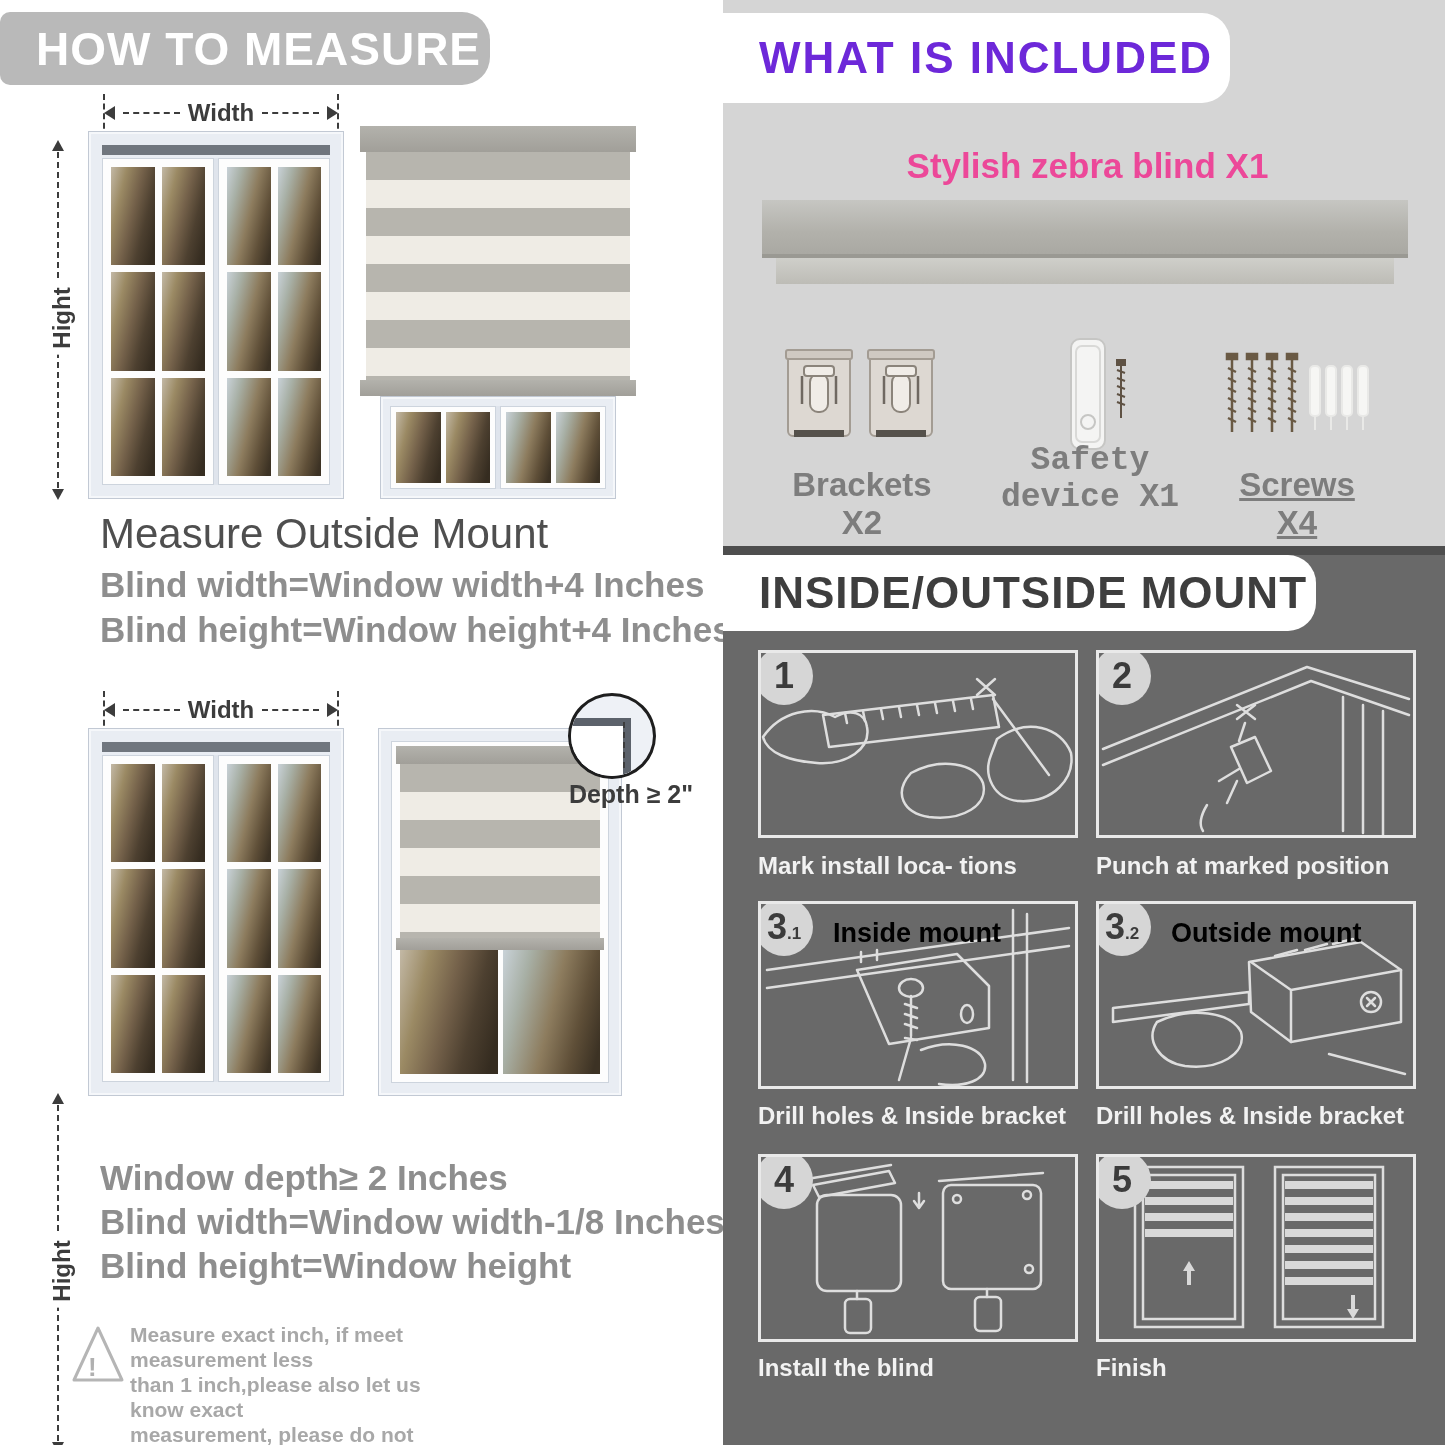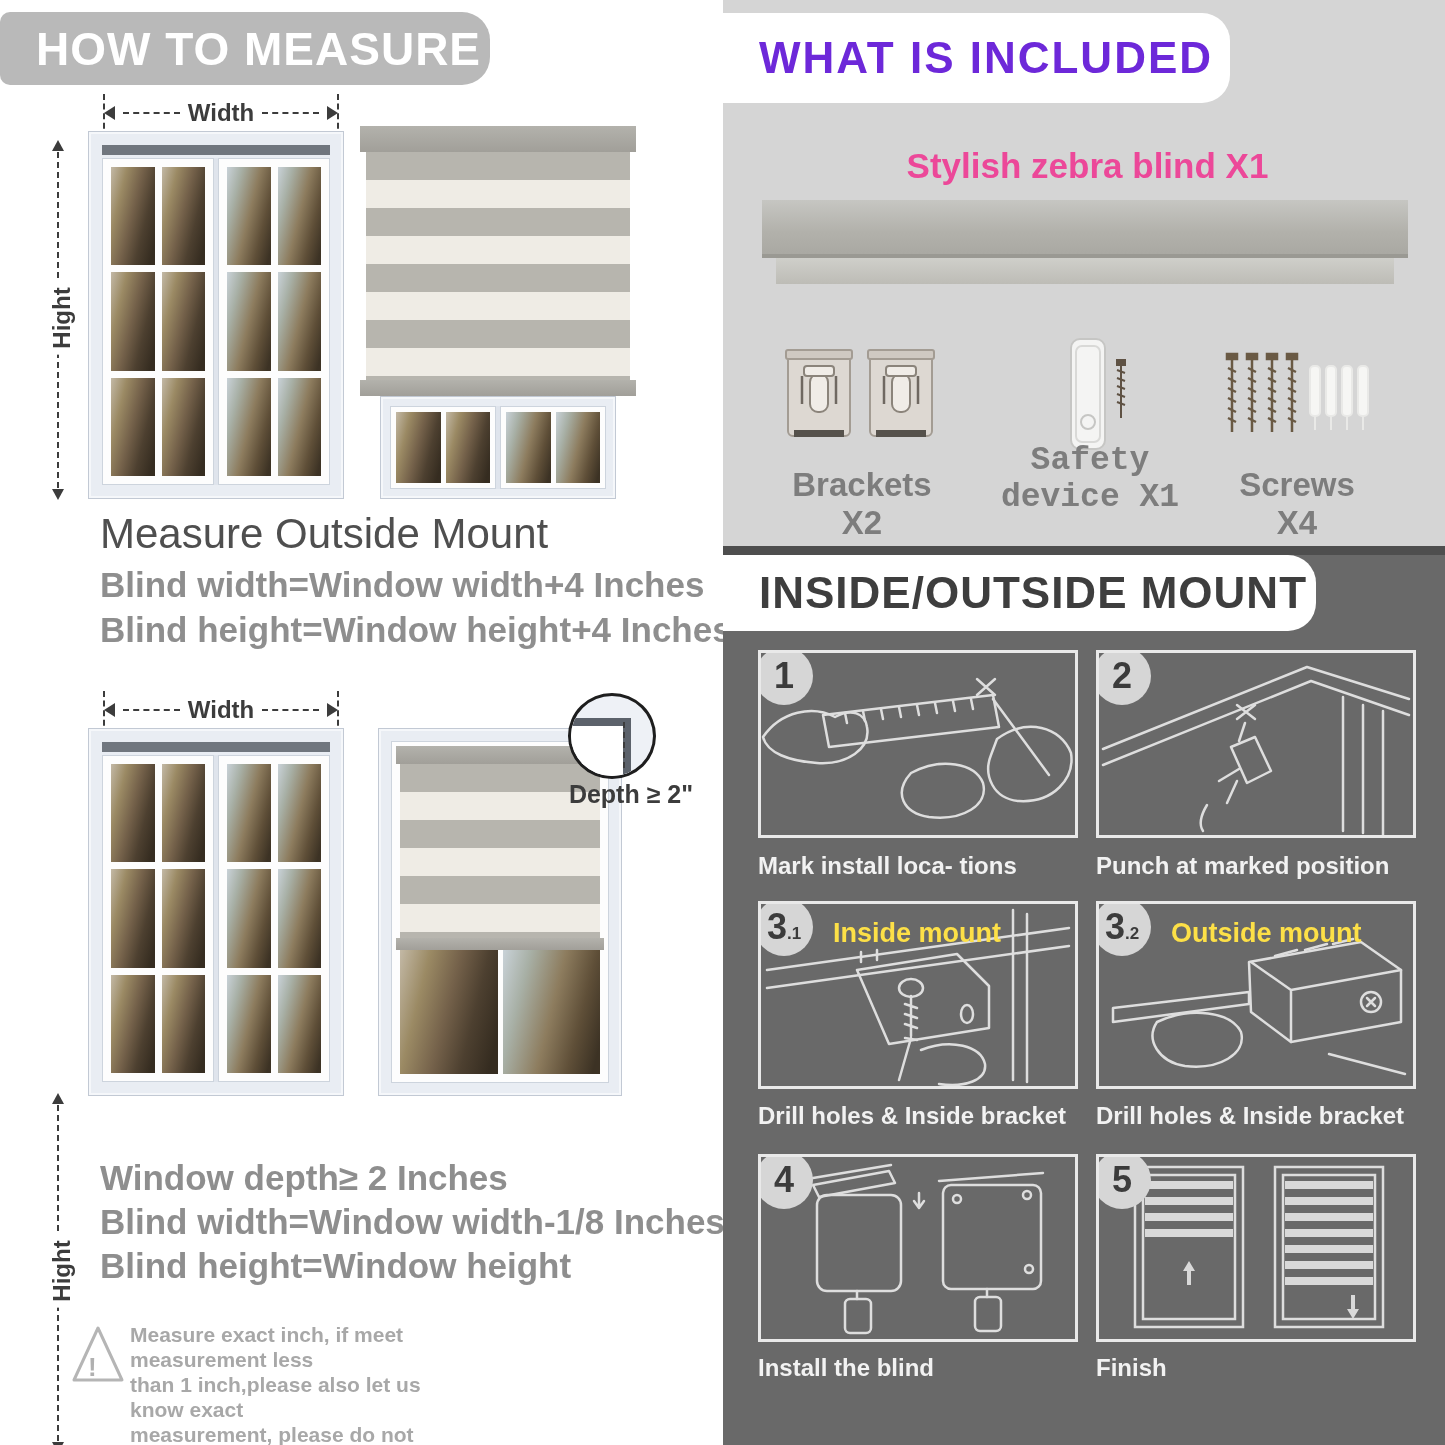--- a/index.html
+++ b/index.html
@@ -60,21 +60,21 @@
   .item-label { font-size:33px; font-weight:bold; color:#7d7d7d; text-align:center; }
 
   .dark-sec { left:723px; top:546px; width:722px; height:899px; background:#696969; }
   .dark-strip { left:723px; top:546px; width:722px; height:9px; background:#4e4e4e; }
   .hdr-mount { left:723px; top:555px; width:593px; height:76px; font-size:44px; color:#3e3e3e; letter-spacing:1px; }
 
   .panel { position:absolute; width:320px; height:188px; border:3px solid #e9e9e9; background:#696969; overflow:hidden; }
   .badge { position:absolute; top:-6px; left:-6px; width:58px; height:58px; background:#d6d6d6; border-radius:50%;
     display:flex; align-items:center; justify-content:center; color:#3c3c3c; font-weight:bold; font-size:36px; }
   .badge .sub { font-size:17px; margin-top:14px; }
-  .ptitle { position:absolute; top:14px; left:72px; color:#fde047; font-weight:bold; font-size:27px; }
+  .ptitle { position:absolute; top:14px; left:72px; color:#000000; font-weight:bold; font-size:27px; }
   .caption { position:absolute; width:330px; color:#f2f2f2; font-weight:bold; font-size:24px; }
   .art { position:absolute; inset:0; width:100%; height:100%; }
   .art path, .art rect, .art circle, .art ellipse, .art line { vector-effect:non-scaling-stroke; }
 </style>
 </head>
 <body>
 
 <div id="canvas">
 
   <div class="abs hdr-left">
@@ -270,21 +270,21 @@
       <rect x="88" y="18" width="10" height="50" rx="4"></rect>
         <rect x="104" y="18" width="10" height="50" rx="4"></rect>
       <rect x="120" y="18" width="10" height="50" rx="4"></rect>
         <rect x="136" y="18" width="10" height="50" rx="4"></rect>
       <path d="M93,68 l0,14 M109,68 l0,14 M125,68 l0,14 M141,68 l0,14" fill="none"></path>
     </g>
   </svg>
 
   <div class="abs item-label" style="left:782px; top:466px; width:160px;">Brackets X2</div>
   <div class="abs item-label" style="left:980px; top:442px; width:220px;font-family:Liberation Mono, monospace;">Safety device X1</div>
-  <div class="abs item-label" style="left:1222px; top:466px; width:150px;">Screws X4</div>
+  <div class="abs item-label" style="left:1222px; top:466px; width:150px;text-decoration:underline;">Screws X4</div>
 
   <div class="abs dark-sec"></div>
   <div class="abs dark-strip"></div>
   <div class="abs pill hdr-mount">
     <span>INSIDE/OUTSIDE MOUNT</span>
   </div>
 
   <div class="panel" style="left:758px; top:650px;">
     <svg class="art" viewBox="0 0 314 182">
       <g stroke="#dedede" fill="none" stroke-width="2.5" stroke-linecap="round" stroke-linejoin="round">

